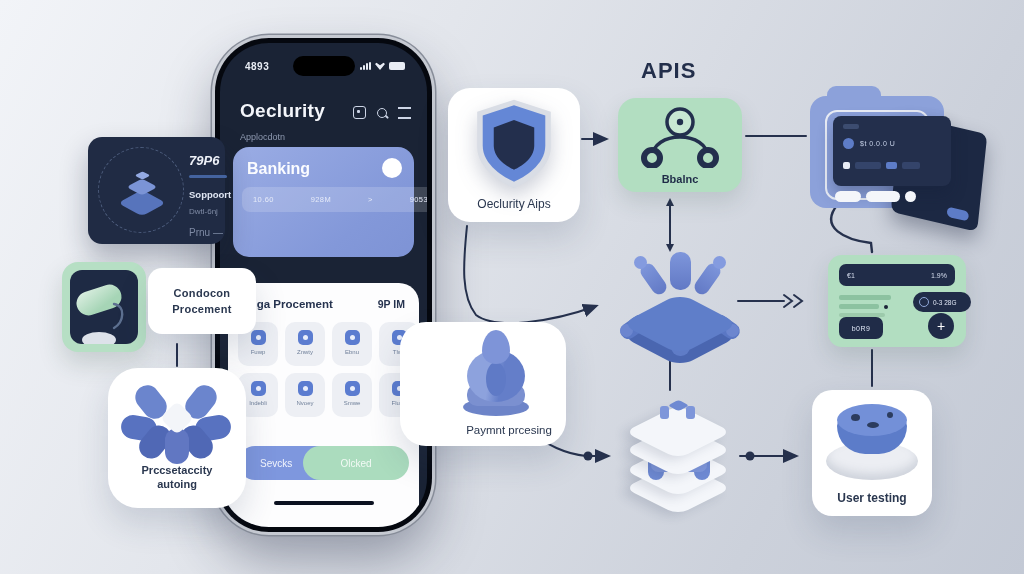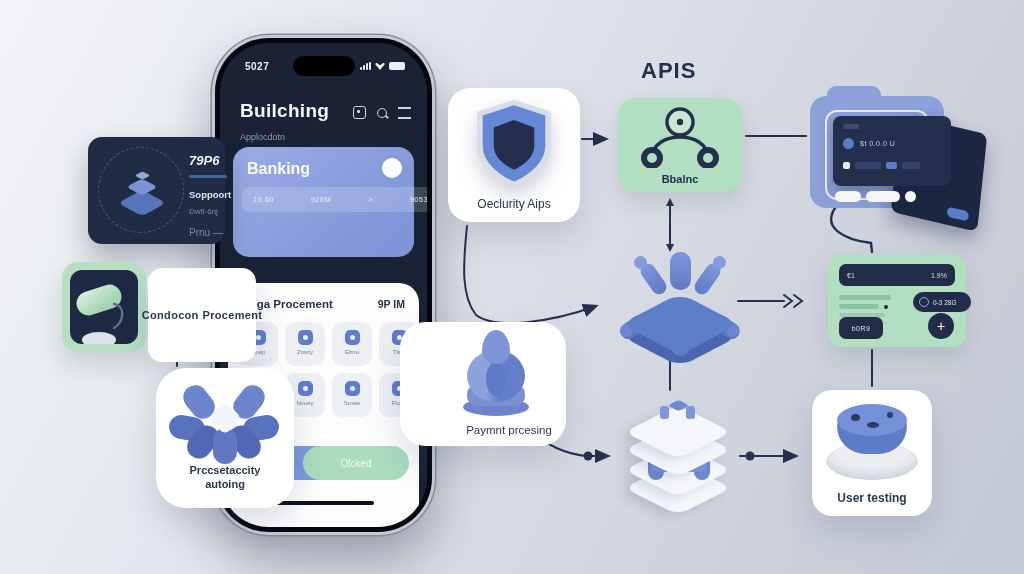--- a/index.html
+++ b/index.html
@@ -66,23 +66,23 @@
   .dk-rule{position:absolute;left:101px;top:38px;width:38px;height:3px;background:#44639f;border-radius:2px;}
   .dk-l1{position:absolute;left:101px;top:52px;font-size:9.5px;font-weight:bold;color:#dfe5f2;}
   .dk-l2{position:absolute;left:101px;top:70px;font-size:8px;color:#7e8aa4;}
   .dk-l3{position:absolute;left:101px;top:90px;font-size:10px;color:#7e8aa4;}
   .greencard{position:absolute;left:62px;top:262px;width:84px;height:90px;background:#b6dfc4;border-radius:16px;z-index:4;
     box-shadow:0 12px 24px rgba(45,70,60,.18);}
   .gc-inner{position:absolute;left:8px;top:8px;width:68px;height:74px;background:#1e2a44;border-radius:12px;overflow:hidden;}
   .capsule{position:absolute;left:6px;top:18px;width:46px;height:24px;border-radius:12px;transform:rotate(-18deg);
     background:linear-gradient(160deg,#dff0e4,#a6d5b6 70%);}
   .gc-blob{position:absolute;left:12px;bottom:-4px;width:34px;height:16px;background:#dde2ea;border-radius:50%;}
-  .support{left:148px;top:268px;width:108px;height:94px;z-index:5;display:flex;flex-direction:row;justify-content:center;align-items:center;gap:4px;border-radius:14px;}
+  .support{left:148px;top:268px;width:108px;height:66px;z-index:5;display:flex;flex-direction:column;justify-content:center;align-items:center;gap:4px;border-radius:14px;}
   .support div{font-size:11px;font-weight:bold;color:#2a374f;letter-spacing:.3px;}
-  .process{left:108px;top:368px;width:138px;height:140px;z-index:5;border-radius:30px;text-align:center;margin-left:48px;}
+  .process{left:108px;top:368px;width:138px;height:140px;z-index:5;border-radius:30px;text-align:center;}
   .flower{position:relative;width:96px;height:86px;margin:10px auto 0 auto;}
   .petal{position:absolute;width:24px;height:36px;border-radius:12px;background:#5872c0;}
   .fl-center{position:absolute;left:36px;top:28px;width:24px;height:24px;background:#f3f5f9;border-radius:6px;transform:rotate(45deg);}
   .proc-l1{font-size:11px;color:#2a374f;font-weight:bold;}
   .proc-l2{font-size:11px;color:#2a374f;font-weight:bold;margin-top:2px;}
   
   .shieldcard{left:448px;top:88px;width:132px;height:134px;z-index:3;border-radius:22px;text-align:center;}
   .shield-label{position:absolute;bottom:11px;width:100%;font-size:12px;color:#2a374f;}
   .apis{position:absolute;left:641px;top:58px;font-size:22px;font-weight:bold;color:#232f4b;letter-spacing:1px;z-index:3;}
   .balance{position:absolute;left:618px;top:98px;width:124px;height:94px;background:#b2dec1;border-radius:18px;z-index:3;
@@ -169,32 +169,32 @@
       <polygon points="666,206 674,206 670,198"></polygon>
       <polygon points="666,244 674,244 670,252"></polygon>
       <circle cx="588" cy="456" r="4.5"></circle>
       <circle cx="750" cy="456" r="4.5"></circle>
     </g>
   </svg>
 
   <div class="phone">
     <div class="screen">
       <div class="island"></div>
-      <div class="ph-time">5027</div>
+      <div class="ph-time">4893</div>
       <div class="ph-status">
         <span class="sig">
             <i style="height:3px"></i>
             <i style="height:5px"></i>
             <i style="height:7px"></i>
             <i style="height:8px"></i>
           </span>
         <span class="wifi"></span>
         <span class="batt"></span>
       </div>
-      <div class="ph-title">Builching</div>
+      <div class="ph-title">Oeclurity</div>
       <div class="ph-icons">
         <span class="ico-grid"></span>
         <span class="ico-search"></span>
         <span class="ico-menu"></span>
       </div>
       <div class="ph-sub">Applocdotn</div>
 
       <div class="bank">
         <div class="bank-title">Banking</div>
         <div class="bank-dot"></div>

